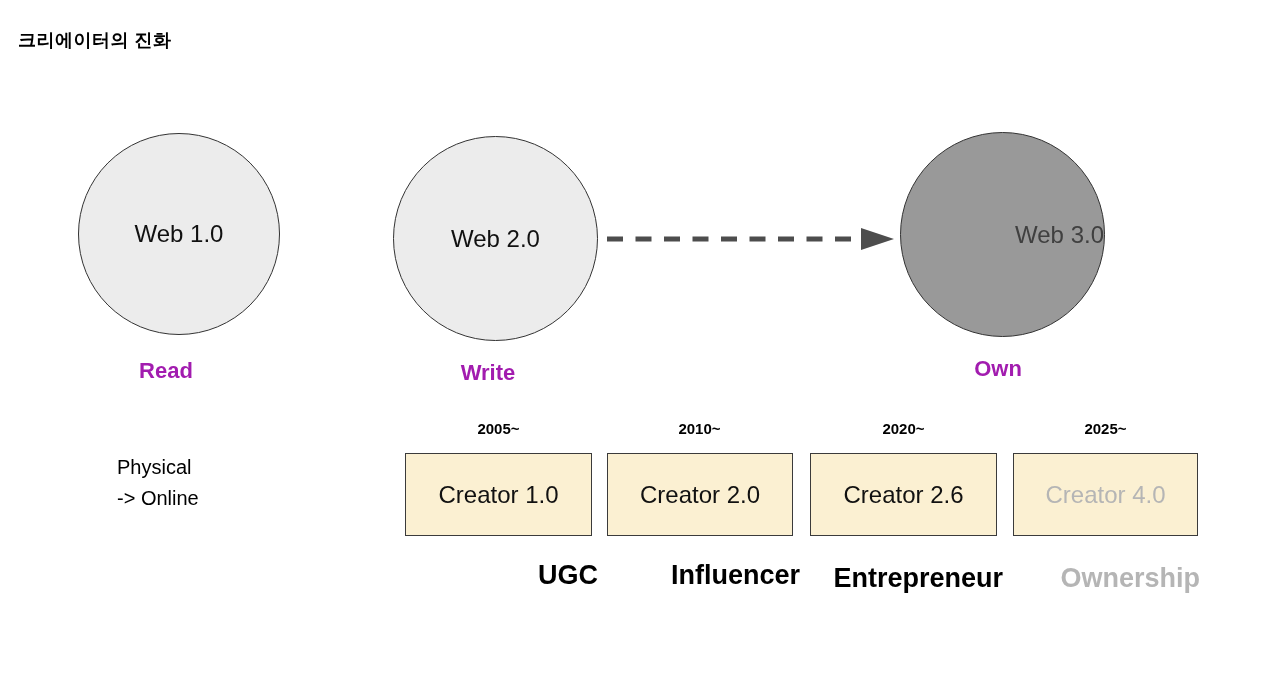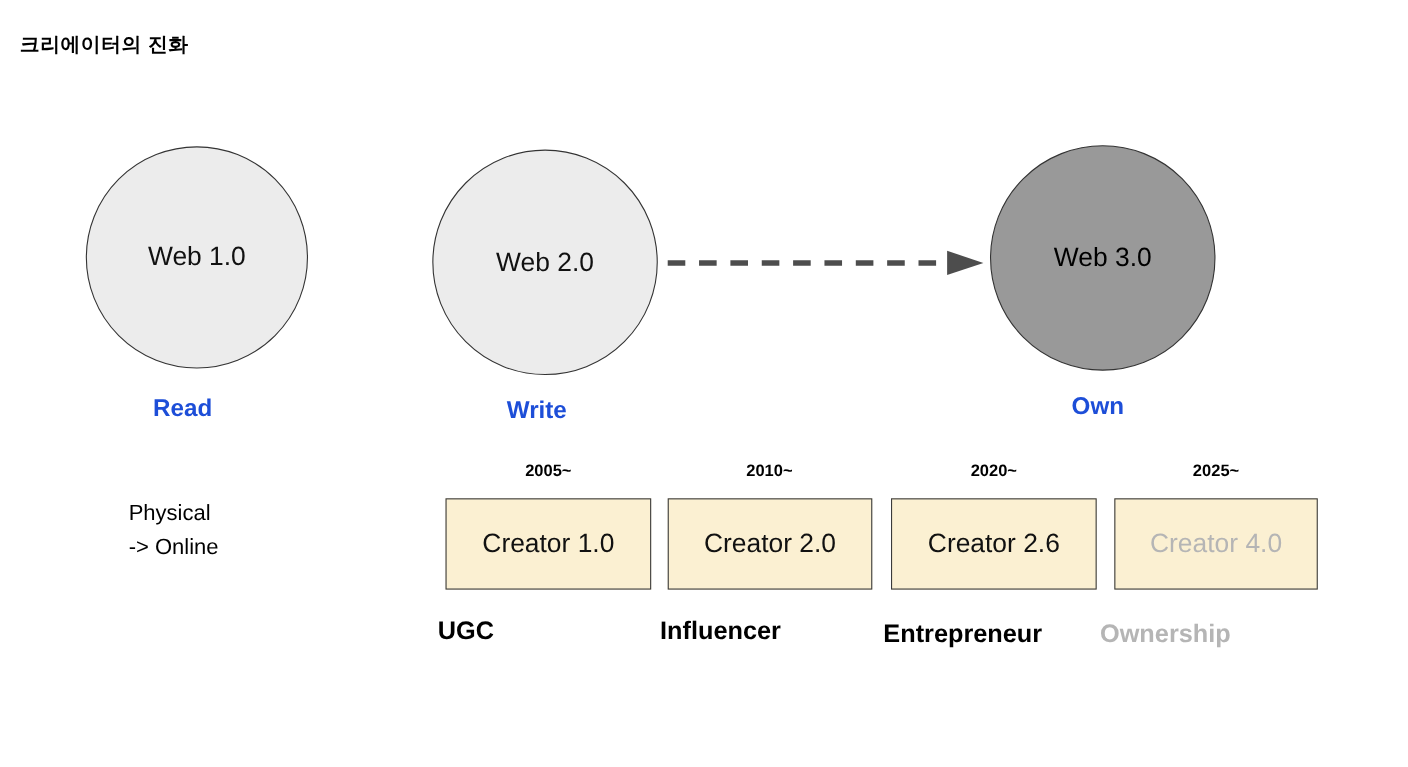--- a/index.html
+++ b/index.html
@@ -30,29 +30,29 @@
     border: 1.5px solid #333333;
     display: flex;
     align-items: center;
     justify-content: center;
     font-size: 24px;
     color: #111111;
     background: #ececec;
   }
   .circle.c1 { left: 78px;  top: 133px; width: 202px; height: 202px; }
   .circle.c2 { left: 393px; top: 136px; width: 205px; height: 205px; }
-  .circle.c3 { left: 900px; top: 132px; width: 205px; height: 205px; background: #999999; color: #000000; }
+  .circle.c3 { left: 900px; top: 132px; width: 205px; height: 205px; background: #999999; color: #404040; justify-content: flex-end; }
 
   .stage-label {
     position: absolute;
     width: 200px;
     text-align: center;
     font-size: 22px;
     font-weight: bold;
-    color: #1d4ed8;
+    color: #a21caf;
   }
   .stage-label.s1 { left: 66px;  top: 358px; }
   .stage-label.s2 { left: 388px; top: 360px; }
   .stage-label.s3 { left: 898px; top: 356px; }
 
   .arrow-svg {
     position: absolute;
     left: 605px;
     top: 225px;
     width: 290px;
@@ -95,22 +95,22 @@
     color: #111111;
   }
   .creator-box.b0 { left: 405px;  width: 187px; }
   .creator-box.b1 { left: 607px;  width: 186px; }
   .creator-box.b2 { left: 810px;  width: 187px; }
   .creator-box.b3 { left: 1013px; width: 185px; }
 
   .category {
     position: absolute;
     width: 200px;
-    text-align: left;
-    font-size: 23px;
+    text-align: right;
+    font-size: 27px;
     font-weight: bold;
     color: #000000;
   }
   .category.cat0 { left: 398px;  top: 560px; }
   .category.cat1 { left: 600px;  top: 560px; }
   .category.cat2 { left: 803px;  top: 563px; }
   .category.cat3 { left: 1000px; top: 563px; }
 
   .muted { color: #b5b5b5 !important; }
 </style>

